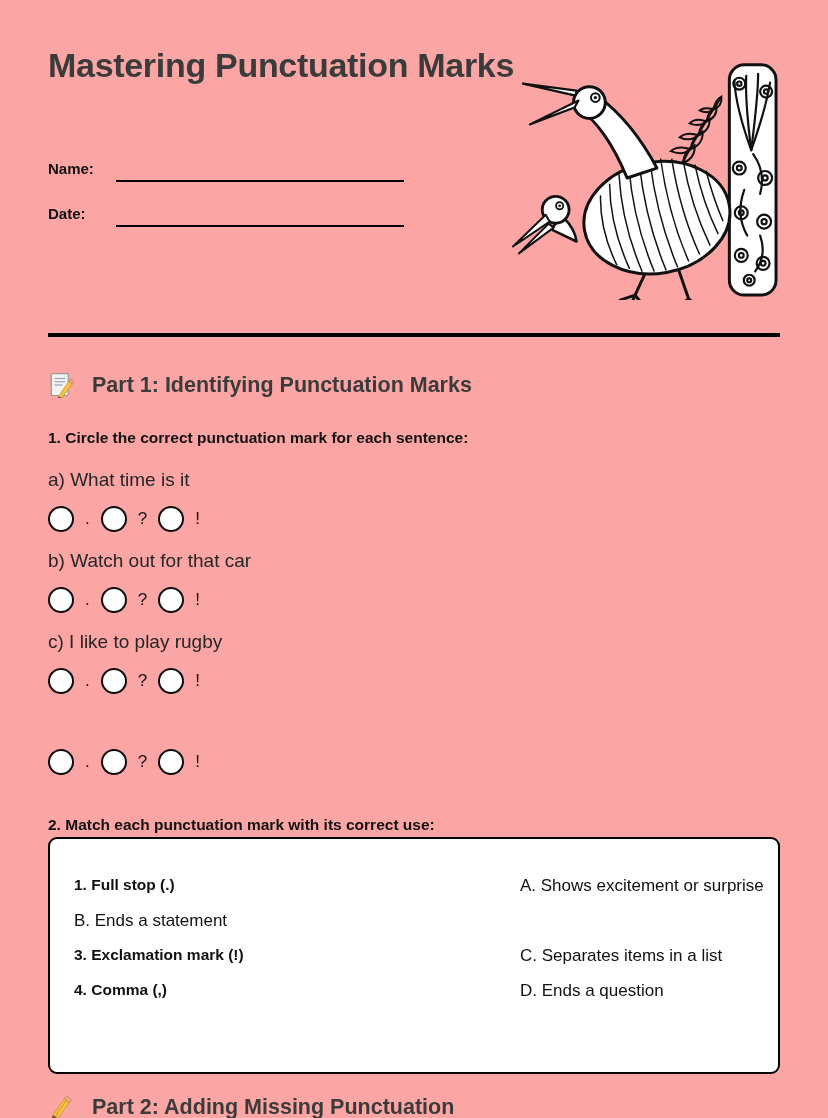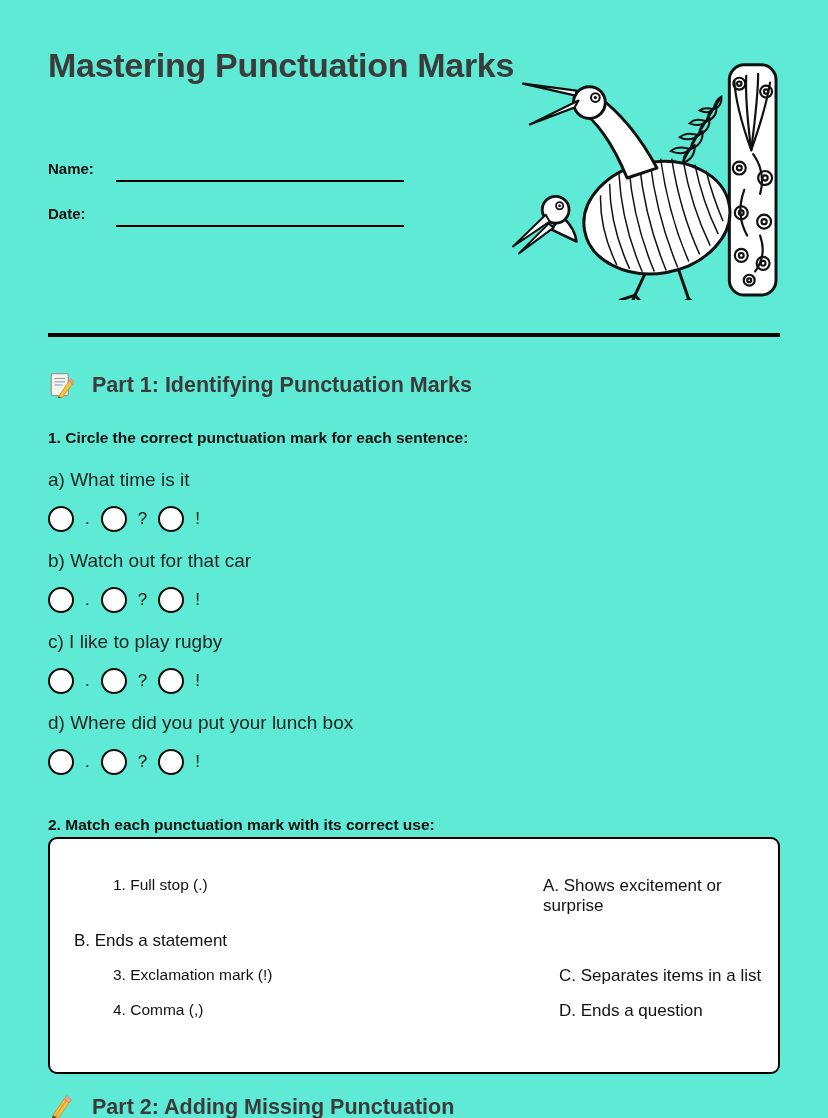--- a/index.html
+++ b/index.html
@@ -2,21 +2,21 @@
 <html><head>
 <meta charset="utf-8">
 <style>
   * { box-sizing: border-box; margin: 0; padding: 0; }
   html, body { background: #ffffff; }
   .page {
     position: relative;
     width: 828px;
     height: 1118px;
     margin: 0 auto;
-    background: #5eead4;
+    background: #fca5a5;
     overflow: hidden;
     font-family: "Liberation Sans", sans-serif;
     color: #1a1a1a;
   }
   .abs { position: absolute; }
 
   .title {
     left: 48px; top: 44px; width: 470px;
     font-size: 34px; font-weight: 700; line-height: 1.26;
     color: #3b3b3b; letter-spacing: -0.3px;
@@ -43,21 +43,21 @@
     display: inline-block; cursor: pointer;
   }
   .mark { font-size: 17px; line-height: 26px; color: #141414; padding: 0 2px; }
 
   .match-box {
     left: 48px; top: 837px; width: 732px; height: 237px;
     border: 2.5px solid #000; border-radius: 9px; background: #fff;
     padding: 37px 0 0 24px;
   }
   .match-row { display: flex; margin-bottom: 15px; }
-  .match-left  { width: 446px; font-size: 15.5px; font-weight: 400; color: #111; margin-left: 39px; }
+  .match-left  { width: 446px; font-size: 15.5px; font-weight: 700; color: #111; }
   .match-right { font-size: 17px; font-weight: 400; color: #111; }
 
   .kiwi-wrap { left: 510px; top: 50px; width: 268px; height: 250px; }
 </style>
 </head>
 <body>
 
 <div class="page">
 
   <h1 class="abs title">Mastering Punctuation Marks</h1>
@@ -206,21 +206,20 @@
   <div class="abs sentence" style="left:48px; top:631px;">c) I like to play rugby</div>
   <div class="abs circle-row" style="left:48px; top:668px;">
     <span class="answer-circle"></span>
     <span class="mark">.</span>
     <span class="answer-circle"></span>
     <span class="mark">?</span>
     <span class="answer-circle"></span>
     <span class="mark">!</span>
   </div>
 
-  <div class="abs sentence" style="left:48px; top:712px;">d) Where did you put your lunch box</div>
   <div class="abs circle-row" style="left:48px; top:749px;">
     <span class="answer-circle"></span>
     <span class="mark">.</span>
     <span class="answer-circle"></span>
     <span class="mark">?</span>
     <span class="answer-circle"></span>
     <span class="mark">!</span>
   </div>
 
   <div class="abs q-label" style="left:48px; top:816px;">2. Match each punctuation mark with its correct use:</div>

